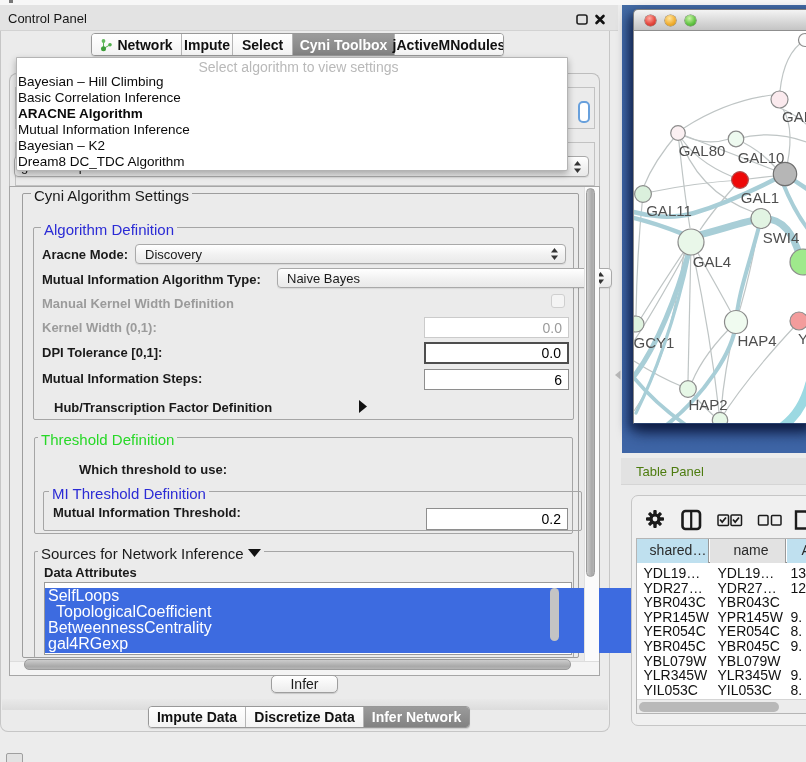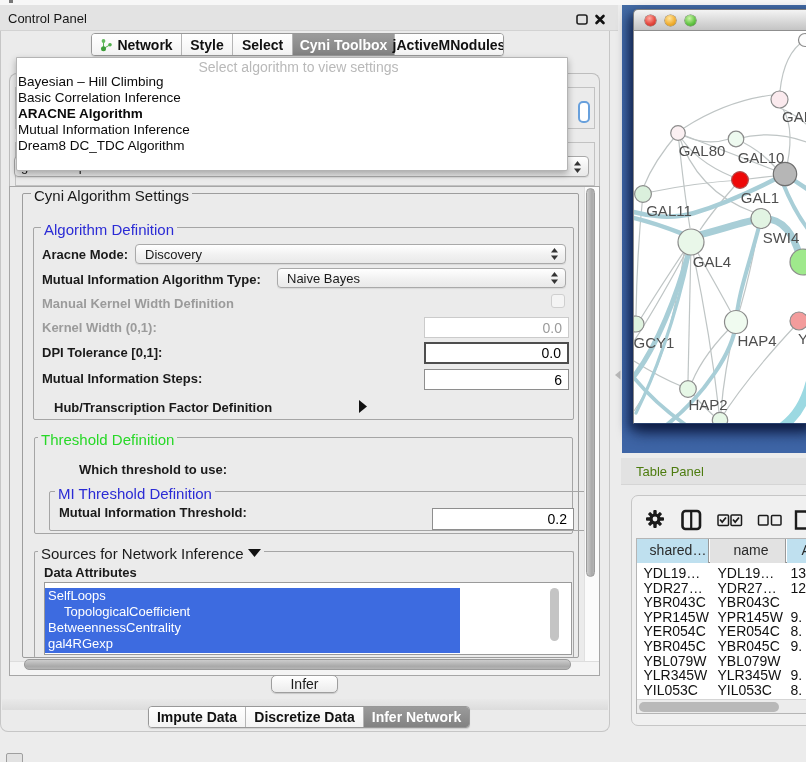--- a/index.html
+++ b/index.html
@@ -35,21 +35,21 @@
 </div>
 <div class="abs" id="cpanel" style="left:0;top:31px;width:610px;height:701px;background:#ebebeb;border:1px solid #c6c6c6;border-top:none;border-radius:0 0 8px 8px">
 
   <div class="seg" style="left:90px;top:2px;height:23px">
     <div class="s" style="width:90px"><svg width="13" height="14" viewBox="0 0 13 14" style="margin-right:4px">
           <path d="M3.5 3.2 L3.5 10.5 M3.5 10.5 L9.8 7" stroke="#58b554" stroke-width="1"></path>
           <circle cx="3.5" cy="3" r="1.9" fill="#63bb5e"></circle>
           <circle cx="3.5" cy="10.8" r="2.5" fill="#3e9e3a"></circle>
           <circle cx="10" cy="6.8" r="1.8" fill="#4fae4a"></circle>
         </svg>Network</div>
-    <div class="s" style="width:51px">Style</div>
+    <div class="s" style="width:51px">Impute</div>
     <div class="s" style="width:60px">Select</div>
     <div class="s sel" style="width:102px">Cyni Toolbox</div>
     <div class="s" style="width:108px">jActiveMNodules</div>
   </div>
 
   <div class="abs" style="left:8px;top:42px;width:591px;height:113px;border:1px solid #bdbdbd;border-bottom:none;border-radius:8px 8px 0 0"></div>
   <div class="abs" style="left:14px;top:56px;width:580px;height:42px;border:1px solid #c2c2c2"></div>
   <div class="abs" style="left:577px;top:70px;width:12px;height:22px;border:2.5px solid #68a0dc;border-radius:5px;background:#fff"></div>
   <div class="abs" style="left:14px;top:111px;width:580px;height:44px;border:1px solid #c2c2c2"></div>
   <div class="combo" style="left:13px;top:125px;width:575px;height:21px;padding-left:6px;color:#222">gal4RGexp
@@ -67,21 +67,21 @@
       <div class="group" style="left:10px;top:33px;width:541px;height:193px;border-color:#a5a5a5">
         <div class="gtitle" style="left:7px;color:#2b2bd5">Algorithm Definition</div>
         <div class="abs b" style="left:8px;top:19px">Aracne Mode:</div>
         <div class="combo" style="left:101px;top:16px;width:431px;height:20px">Discovery
           <svg class="arr" width="9" height="12" viewBox="0 0 9 12">
               <path d="M4.5 0 L8 4.5 L1 4.5 Z" fill="#333"></path>
               <path d="M4.5 12 L8 7.5 L1 7.5 Z" fill="#333"></path>
             </svg>
         </div>
         <div class="abs b" style="left:8px;top:44px">Mutual Information Algorithm Type:</div>
-        <div class="combo" style="left:243px;top:40px;width:289px;height:20px">Naive Bayes
+        <div class="combo" style="left:243px;top:40px;width:335px;height:20px">Naive Bayes
           <svg class="arr" width="9" height="12" viewBox="0 0 9 12">
               <path d="M4.5 0 L8 4.5 L1 4.5 Z" fill="#333"></path>
               <path d="M4.5 12 L8 7.5 L1 7.5 Z" fill="#333"></path>
             </svg>
         </div>
         <div class="abs b" style="left:8px;top:68px;color:#9b9b9b">Manual Kernel Width Definition</div>
         <div class="abs" style="left:517px;top:66px;width:14px;height:14px;border:1px solid #cfcfcf;border-radius:3px;background:#f4f4f4"></div>
         <div class="abs b" style="left:8px;top:92px;color:#9b9b9b">Kernel Width (0,1):</div>
         <div class="field" style="left:390px;top:89px;width:145px;height:21px;border:1px solid #cbcbcb;color:#9b9b9b">0.0</div>
         <div class="abs b" style="left:8px;top:117px">DPI Tolerance [0,1]:</div>
@@ -91,36 +91,36 @@
         <div class="abs b" style="left:20px;top:172px">Hub/Transcription Factor Definition</div>
         <svg class="abs" style="left:324px;top:172px" width="10" height="13" viewBox="0 0 10 13">
             <path d="M1 0 L9 6.5 L1 13 Z" fill="#111"></path>
           </svg>
       </div>
 
       <div class="group" style="left:11px;top:243px;width:539px;height:97px;border-color:#a5a5a5">
         <div class="gtitle" style="left:3px;color:#27d827">Threshold Definition</div>
         <div class="abs b" style="left:44px;top:24px">Which threshold to use:</div>
 
-        <div class="group" style="left:14px;top:53px;width:539px;height:40px;border-color:#a5a5a5">
+        <div class="group" style="left:8px;top:53px;width:539px;height:40px;border-color:#a5a5a5">
           <div class="gtitle" style="left:5px;color:#2b2bd5">MI Threshold Definition</div>
           <div class="abs b" style="left:9px;top:13px">Mutual Information Threshold:</div>
           <div class="field" style="left:382px;top:16px;width:142px;height:21.5px;border:1px solid #8e8e8e;color:#000">0.2</div>
         </div>
       </div>
 
       <div class="group" style="left:11px;top:357px;width:540px;height:107px;border-bottom:none;border-color:#a5a5a5">
         <div class="gtitle" style="left:3px;display:flex;align-items:flex-start">Sources for Network Inference&nbsp;<svg width="13" height="9" viewBox="0 0 13 9">
               <path d="M0 1 L13 1 L6.5 9 Z" fill="#111"></path>
             </svg></div>
         <div class="abs b" style="left:9px;top:13px">Data Attributes</div>
         <div class="abs" style="left:9px;top:30px;width:528px;height:73px;border:1px solid #9a9a9a;background:#fff">
-          <div class="abs" style="left:0;top:4.5px;width:415px;height:65.5px;background:#3d6be0;color:#fff;font-size:13px">
+          <div class="abs" style="left:0;top:4.5px;width:587px;height:65.5px;background:#3d6be0;color:#fff;font-size:16px">
             <div style="padding-left:3px;height:16px;line-height:16.5px">SelfLoops</div>
-            <div style="padding-left:19px;height:16px;line-height:16.5px">TopologicalCoefficient</div>
+            <div style="padding-left:11px;height:16px;line-height:16.5px">TopologicalCoefficient</div>
             <div style="padding-left:3px;height:16px;line-height:16.5px">BetweennessCentrality</div>
             <div style="padding-left:3px;height:16px;line-height:16.5px">gal4RGexp</div>
           </div>
           <div class="abs" style="left:505px;top:5px;width:9px;height:53px;border-radius:5px;background:#c4c4c4"></div>
         </div>
       </div>
     </div>
 
     <div class="abs" style="left:574px;top:0;width:15px;height:474px;background:#fbfbfb;border-left:1px solid #e0e0e0"></div>
     <div class="scrollthumb" style="left:575.5px;top:1px;width:9px;height:389px"></div>
@@ -328,17 +328,18 @@
   </div>
 </div>
 
 <div class="abs" style="left:16px;top:57px;width:552px;height:114px;background:#fff;border:1px solid #b4b4b4;border-radius:0 0 2px 2px;box-shadow:0 3px 7px rgba(0,0,0,.3);z-index:50">
   <div style="text-align:center;color:#b9b9b9;font-size:14px;padding-top:1px;text-indent:13px">Select algorithm to view settings</div>
   <div style="position:absolute;left:1px;top:16px;font-size:13.5px;color:#0a0a0a;line-height:16px">
     <div>Bayesian – Hill Climbing</div>
     <div>Basic Correlation Inference</div>
     <div class="b">ARACNE Algorithm</div>
     <div>Mutual Information Inference</div>
+    <div>Bayesian – K2</div>
     <div>Dream8 DC_TDC Algorithm</div>
   </div>
 </div>
 
 <div class="abs" style="left:6px;top:753px;width:17px;height:12px;background:#e2e2e2;border:1px solid #9f9f9f;border-radius:2px"></div>
 
 </body></html>

